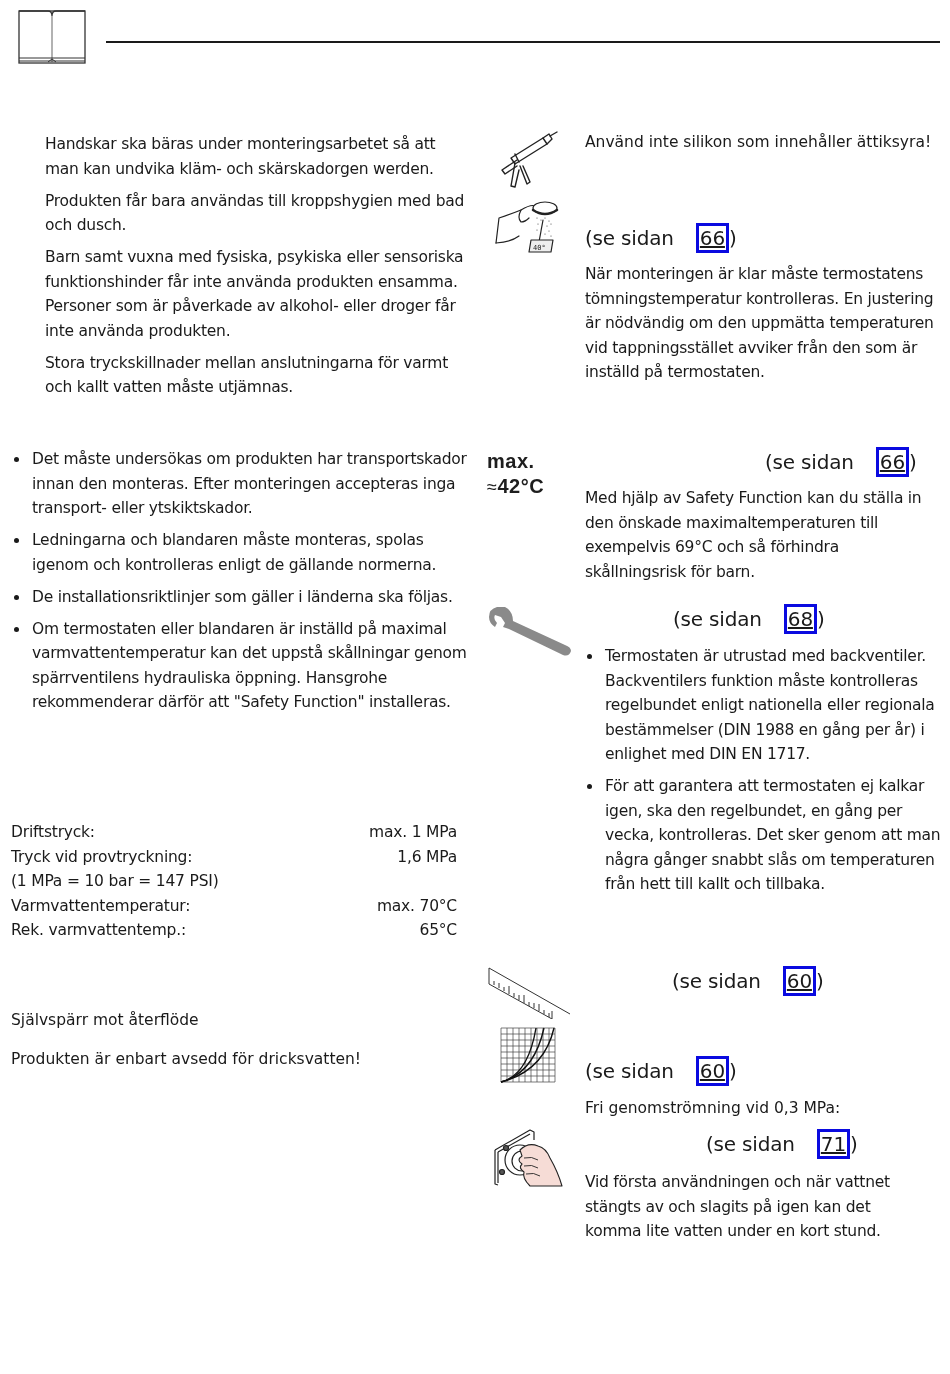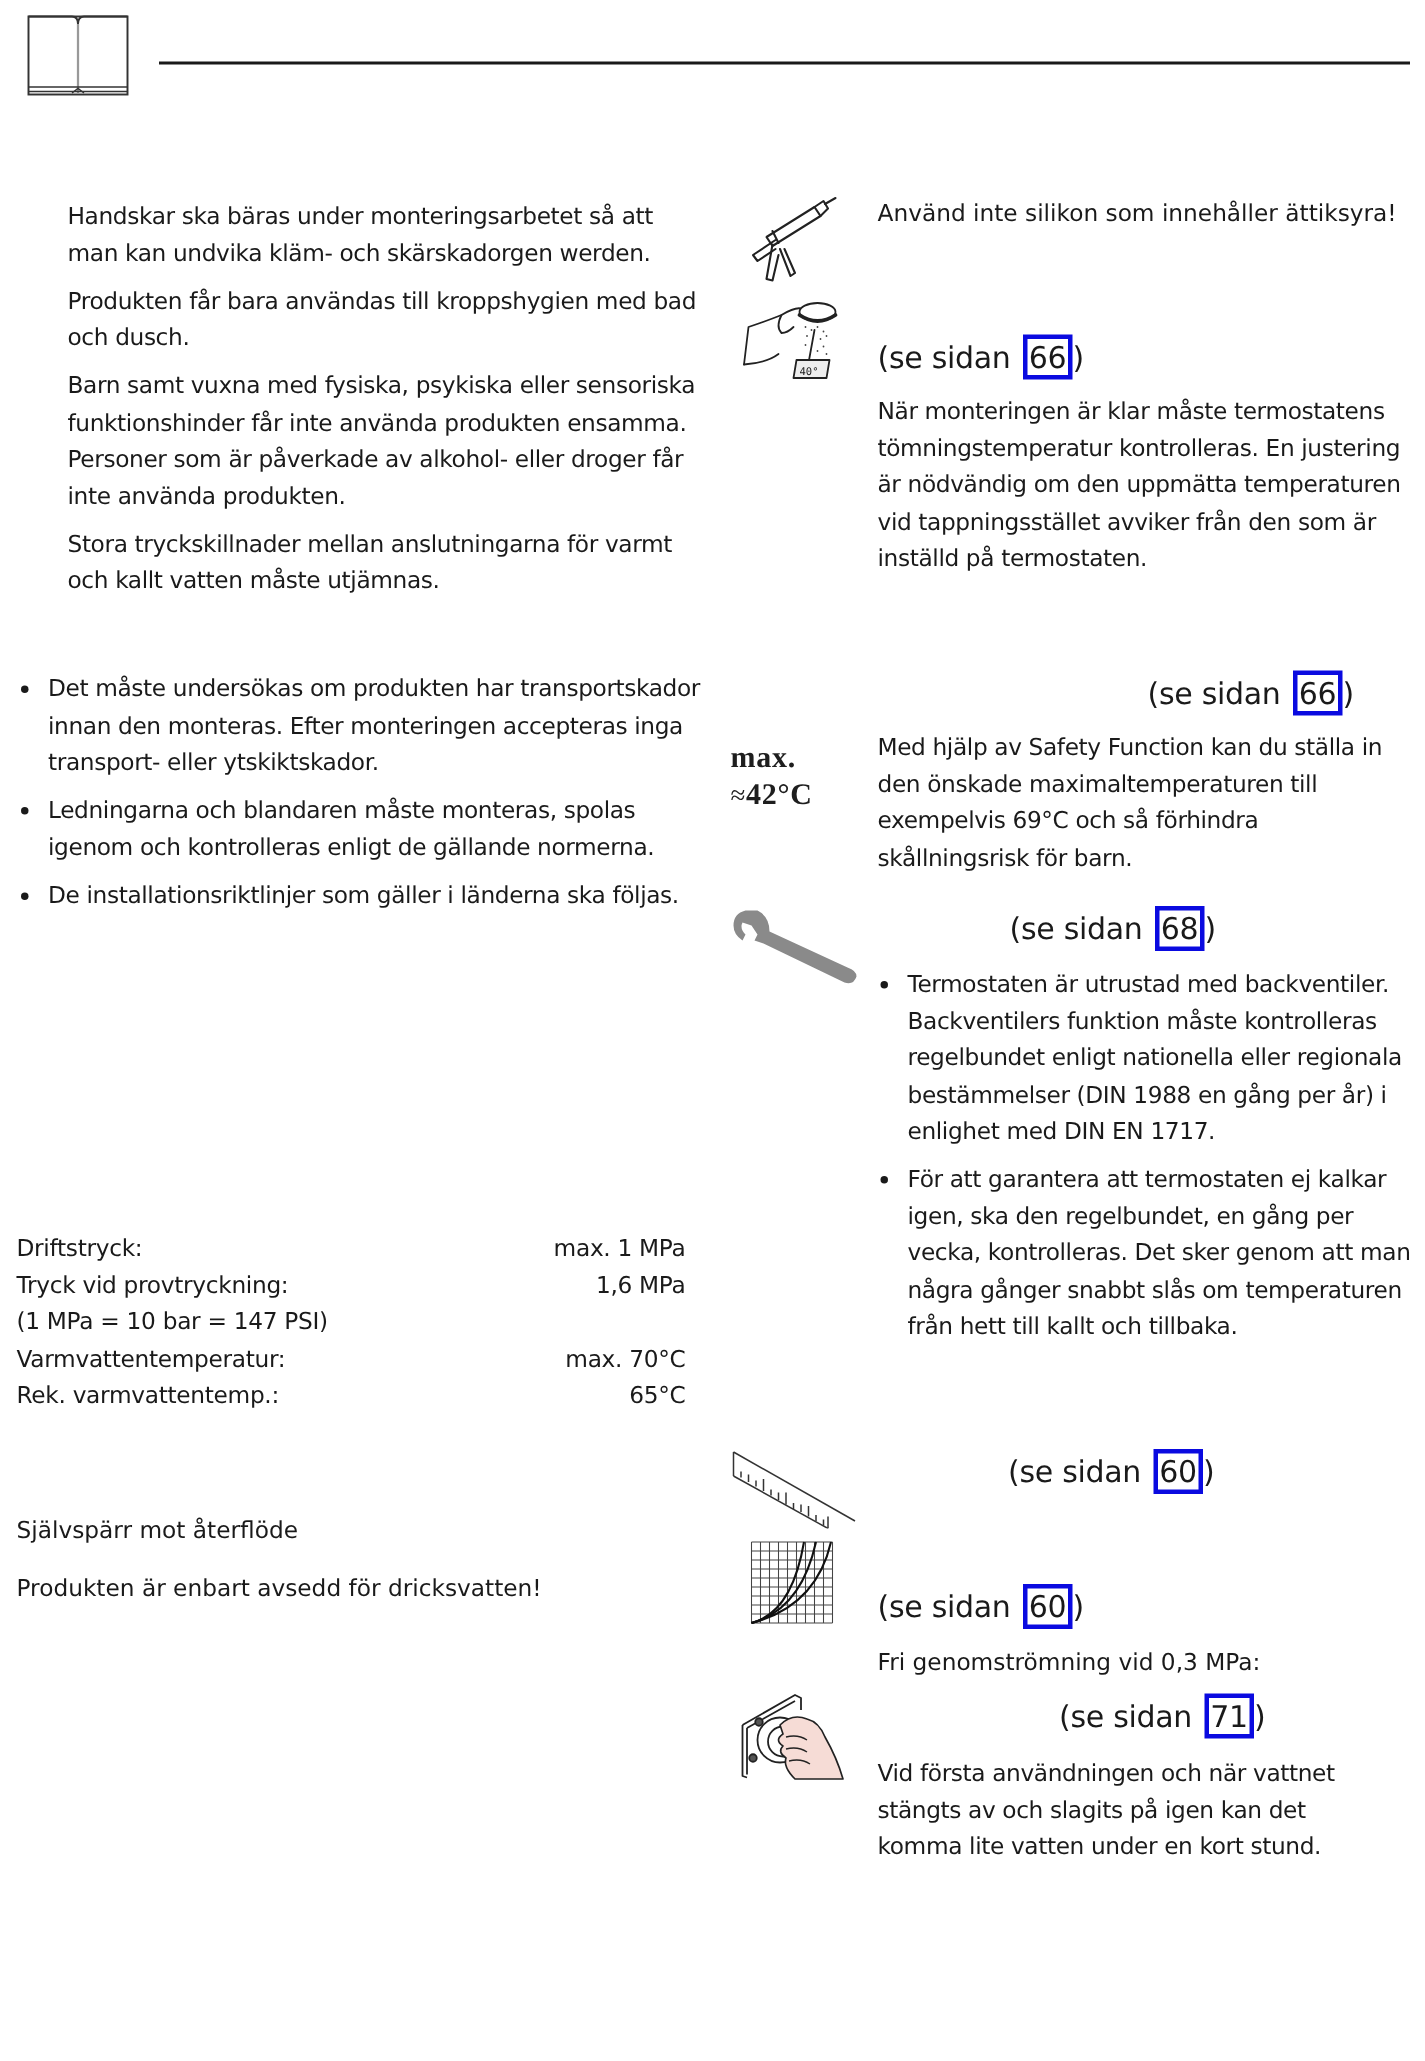--- a/index.html
+++ b/index.html
@@ -30,31 +30,31 @@
     .spec-table { left: 11px; top: 820px; width: 446px; }
     .spec-row { display: flex; justify-content: space-between; height: 24.5px; letter-spacing: -0.2px; }
     .spec-row .val { text-align: right; }
 
     .ref { font-size: 20px; line-height: 26px; letter-spacing: -0.2px; white-space: nowrap; }
     .ref .num {
       display: inline-block;
       border: 3px solid #0a0ae0;
       padding: 0 1px;
       line-height: 24px;
-      margin-left: 2px;
+      margin-left: 16px;
+      text-decoration: underline;
     }
 
     .max-label {
-      font-family: Liberation Serif, serif;
+      font-family: Liberation Sans, sans-serif;
       font-weight: bold;
       font-size: 20px;
       line-height: 25px;
       color: #1e1e1e;
       letter-spacing: 0.5px;
-      margin-top: 44px;
     }
     .max-label .approx { font-weight: normal; font-size: 18px; }
     .icon svg { display: block; }
   </style>
 </head>
 <body>
 
 <div class="abs book-icon icon">
   <svg width="69" height="56" viewBox="0 0 69 56">
     <rect x="1" y="1" width="66" height="52" fill="none" stroke="#333" stroke-width="1.3"></rect>
@@ -71,20 +71,21 @@
   <p>Handskar ska bäras under monteringsarbetet så att man kan undvika kläm- och skärskadorgen werden.</p>
   <p>Produkten får bara användas till kroppshygien med bad och dusch.</p>
   <p>Barn samt vuxna med fysiska,  psykiska eller sensoriska funktionshinder får inte använda produkten ensamma. Personer som är påverkade av alkohol- eller droger får inte använda produkten.</p>
   <p>Stora tryckskillnader mellan anslutningarna för varmt och kallt vatten måste utjämnas.</p>
 </div>
 
 <ul class="abs bullets" style="left:11px; top:447px; width:458px;">
   <li>Det måste undersökas om produkten har transportskador innan den monteras. Efter monteringen accepteras inga transport- eller ytskiktskador.</li>
   <li>Ledningarna och blandaren måste monteras, spolas igenom och kontrolleras enligt de gällande normerna.</li>
   <li>De installationsriktlinjer som gäller i länderna ska följas.</li>
+  <li>Om termostaten eller blandaren är inställd på maximal varmvattentemperatur kan det uppstå skållningar genom spärrventilens hydrauliska öppning. Hansgrohe rekommenderar därför att "Safety Function" installeras.</li>
 </ul>
 
 <div class="abs spec-table">
   <div class="spec-row">
     <span>Driftstryck:</span>
     <span class="val">max. 1 MPa</span>
   </div>
   <div class="spec-row">
     <span>Tryck vid provtryckning:</span>
     <span class="val">1,6 MPa</span>

